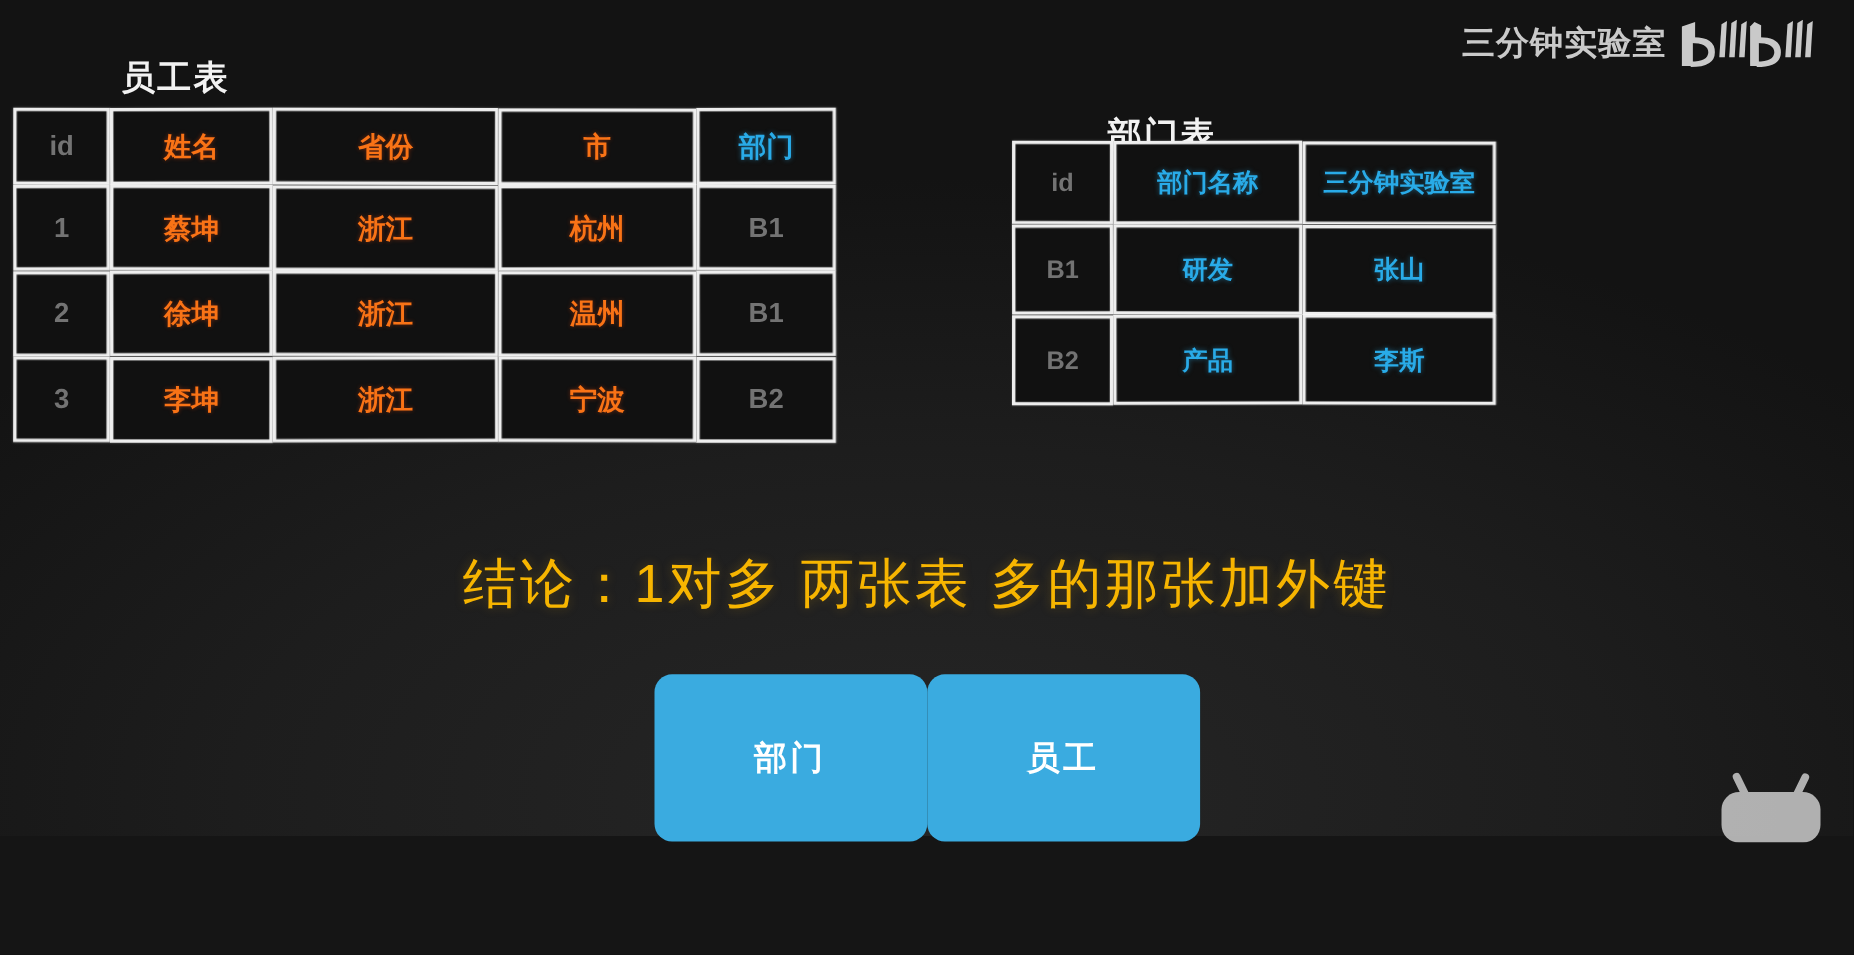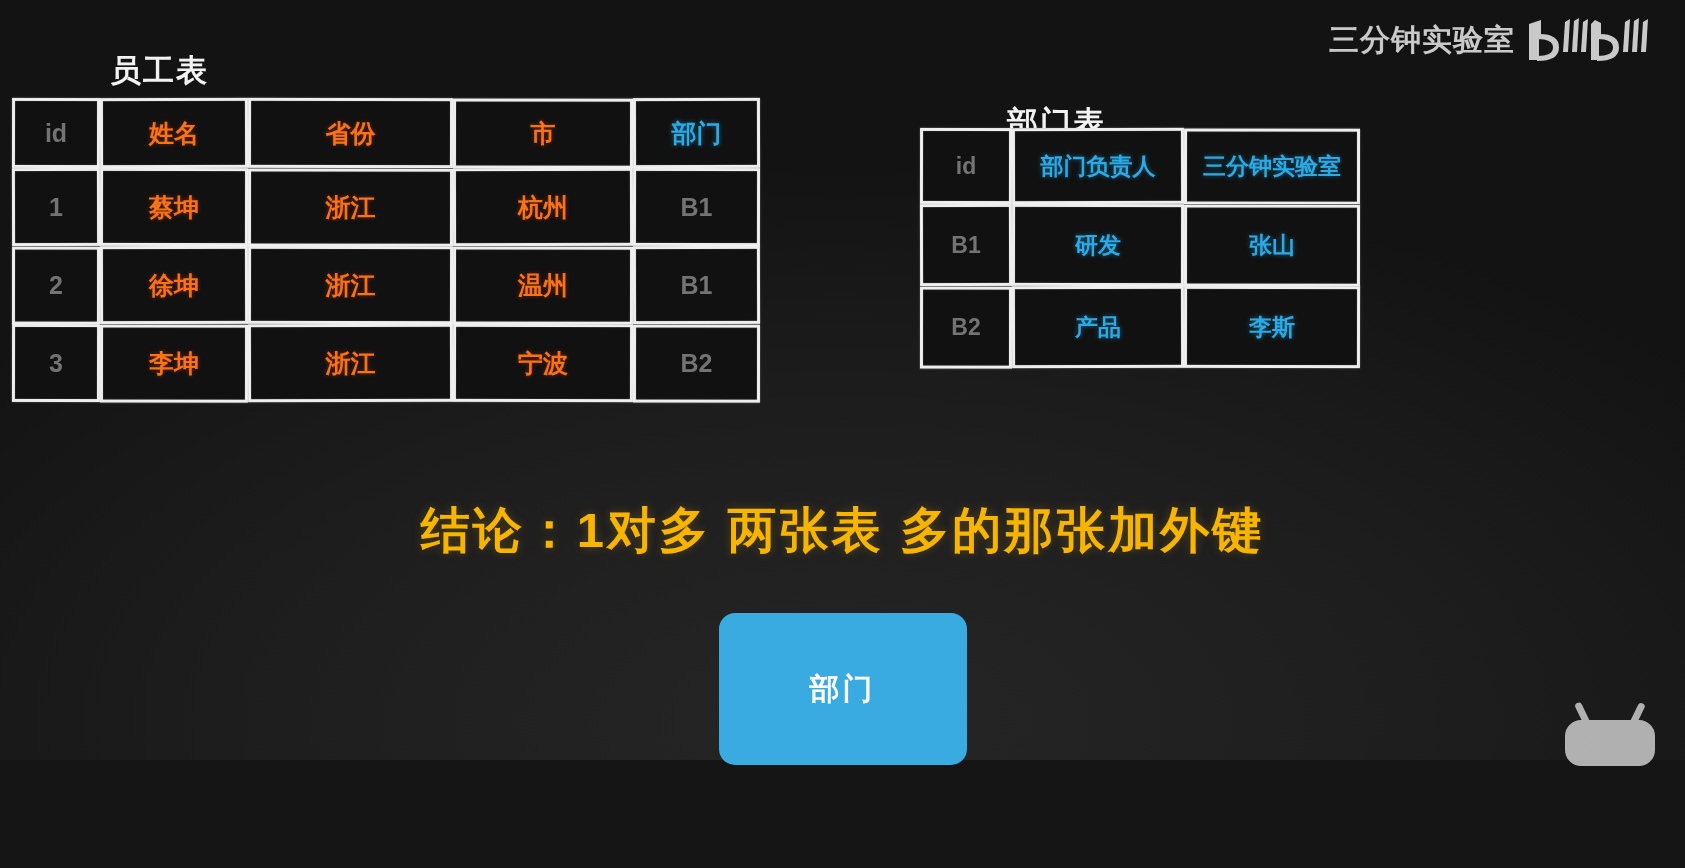--- a/index.html
+++ b/index.html
@@ -92,21 +92,21 @@
   
   .j1::after { transform:rotate(.10deg); }
   .j2::after { transform:rotate(-.12deg); }
   .j3::after { transform:translateY(.6px) rotate(.06deg); }
 
   
   #conclusion {
     position:absolute; left:0; right:0; top:498px;
     text-align:center;
     color:#f7b500;
-    font-size:49px; font-weight:700;
+    font-size:49px; font-weight:400;
     letter-spacing:3px;
     text-shadow:0 0 10px rgba(247,181,0,.25);
     white-space:nowrap;
   }
 
   
   #relation {
     position:absolute; left:0; right:0; top:613px;
     display:flex; align-items:center; justify-content:center;
     gap:0;
@@ -208,21 +208,21 @@
 
   <table class="chalk-table" id="department-table">
     <colgroup>
         <col class="d-id">
         <col class="d-name">
         <col class="d-head">
       </colgroup>
     <tbody>
       <tr>
         <td class="t-white j1">id</td>
-        <td class="t-blue j2">部门负责人</td>
+        <td class="t-blue j2">部门名称</td>
         <td class="t-blue j3">三分钟实验室</td>
       </tr>
       <tr>
         <td class="t-white j2">B1</td>
         <td class="t-blue j1">研发</td>
         <td class="t-blue j3">张山</td>
       </tr>
       <tr>
         <td class="t-white j3">B2</td>
         <td class="t-blue j2">产品</td>
@@ -230,15 +230,18 @@
       </tr>
     </tbody>
   </table>
 
   <div id="conclusion">结论：1对多 两张表 多的那张加外键</div>
 
   <div id="relation">
     <div class="rel-box rel-card" id="rel-left">
       <span>部门</span>
     </div>
+    <div class="rel-box rel-card" id="rel-right">
+      <span>员工</span>
+    </div>
   </div>
 
 </div>
 
 </body></html>

